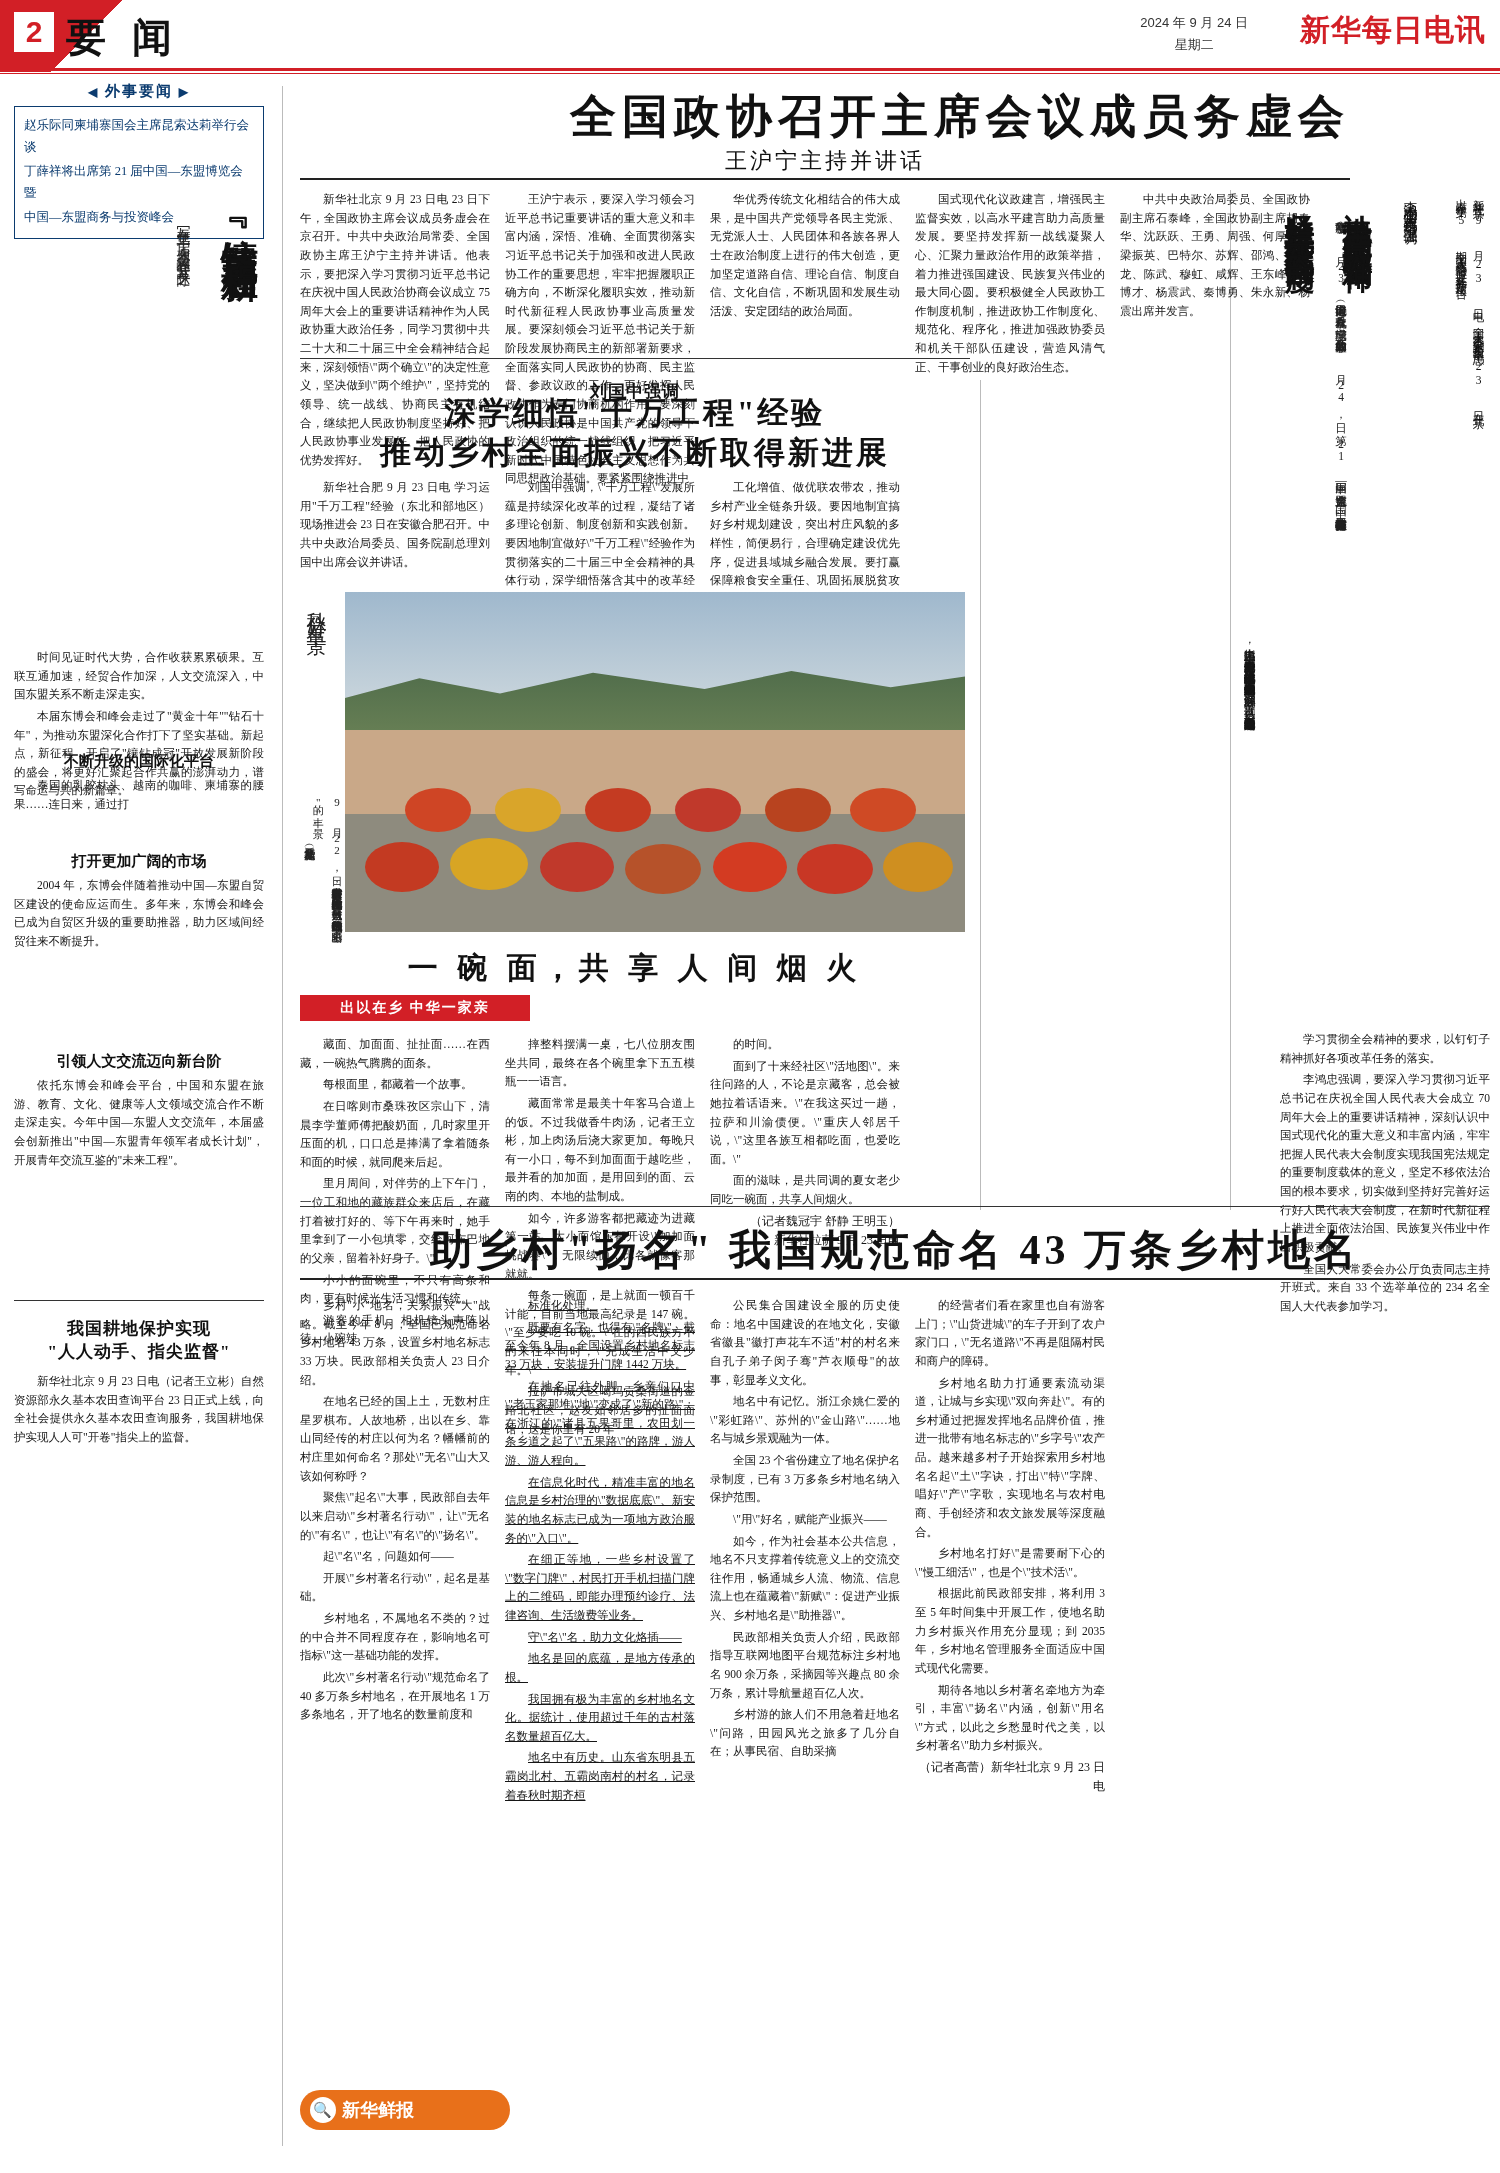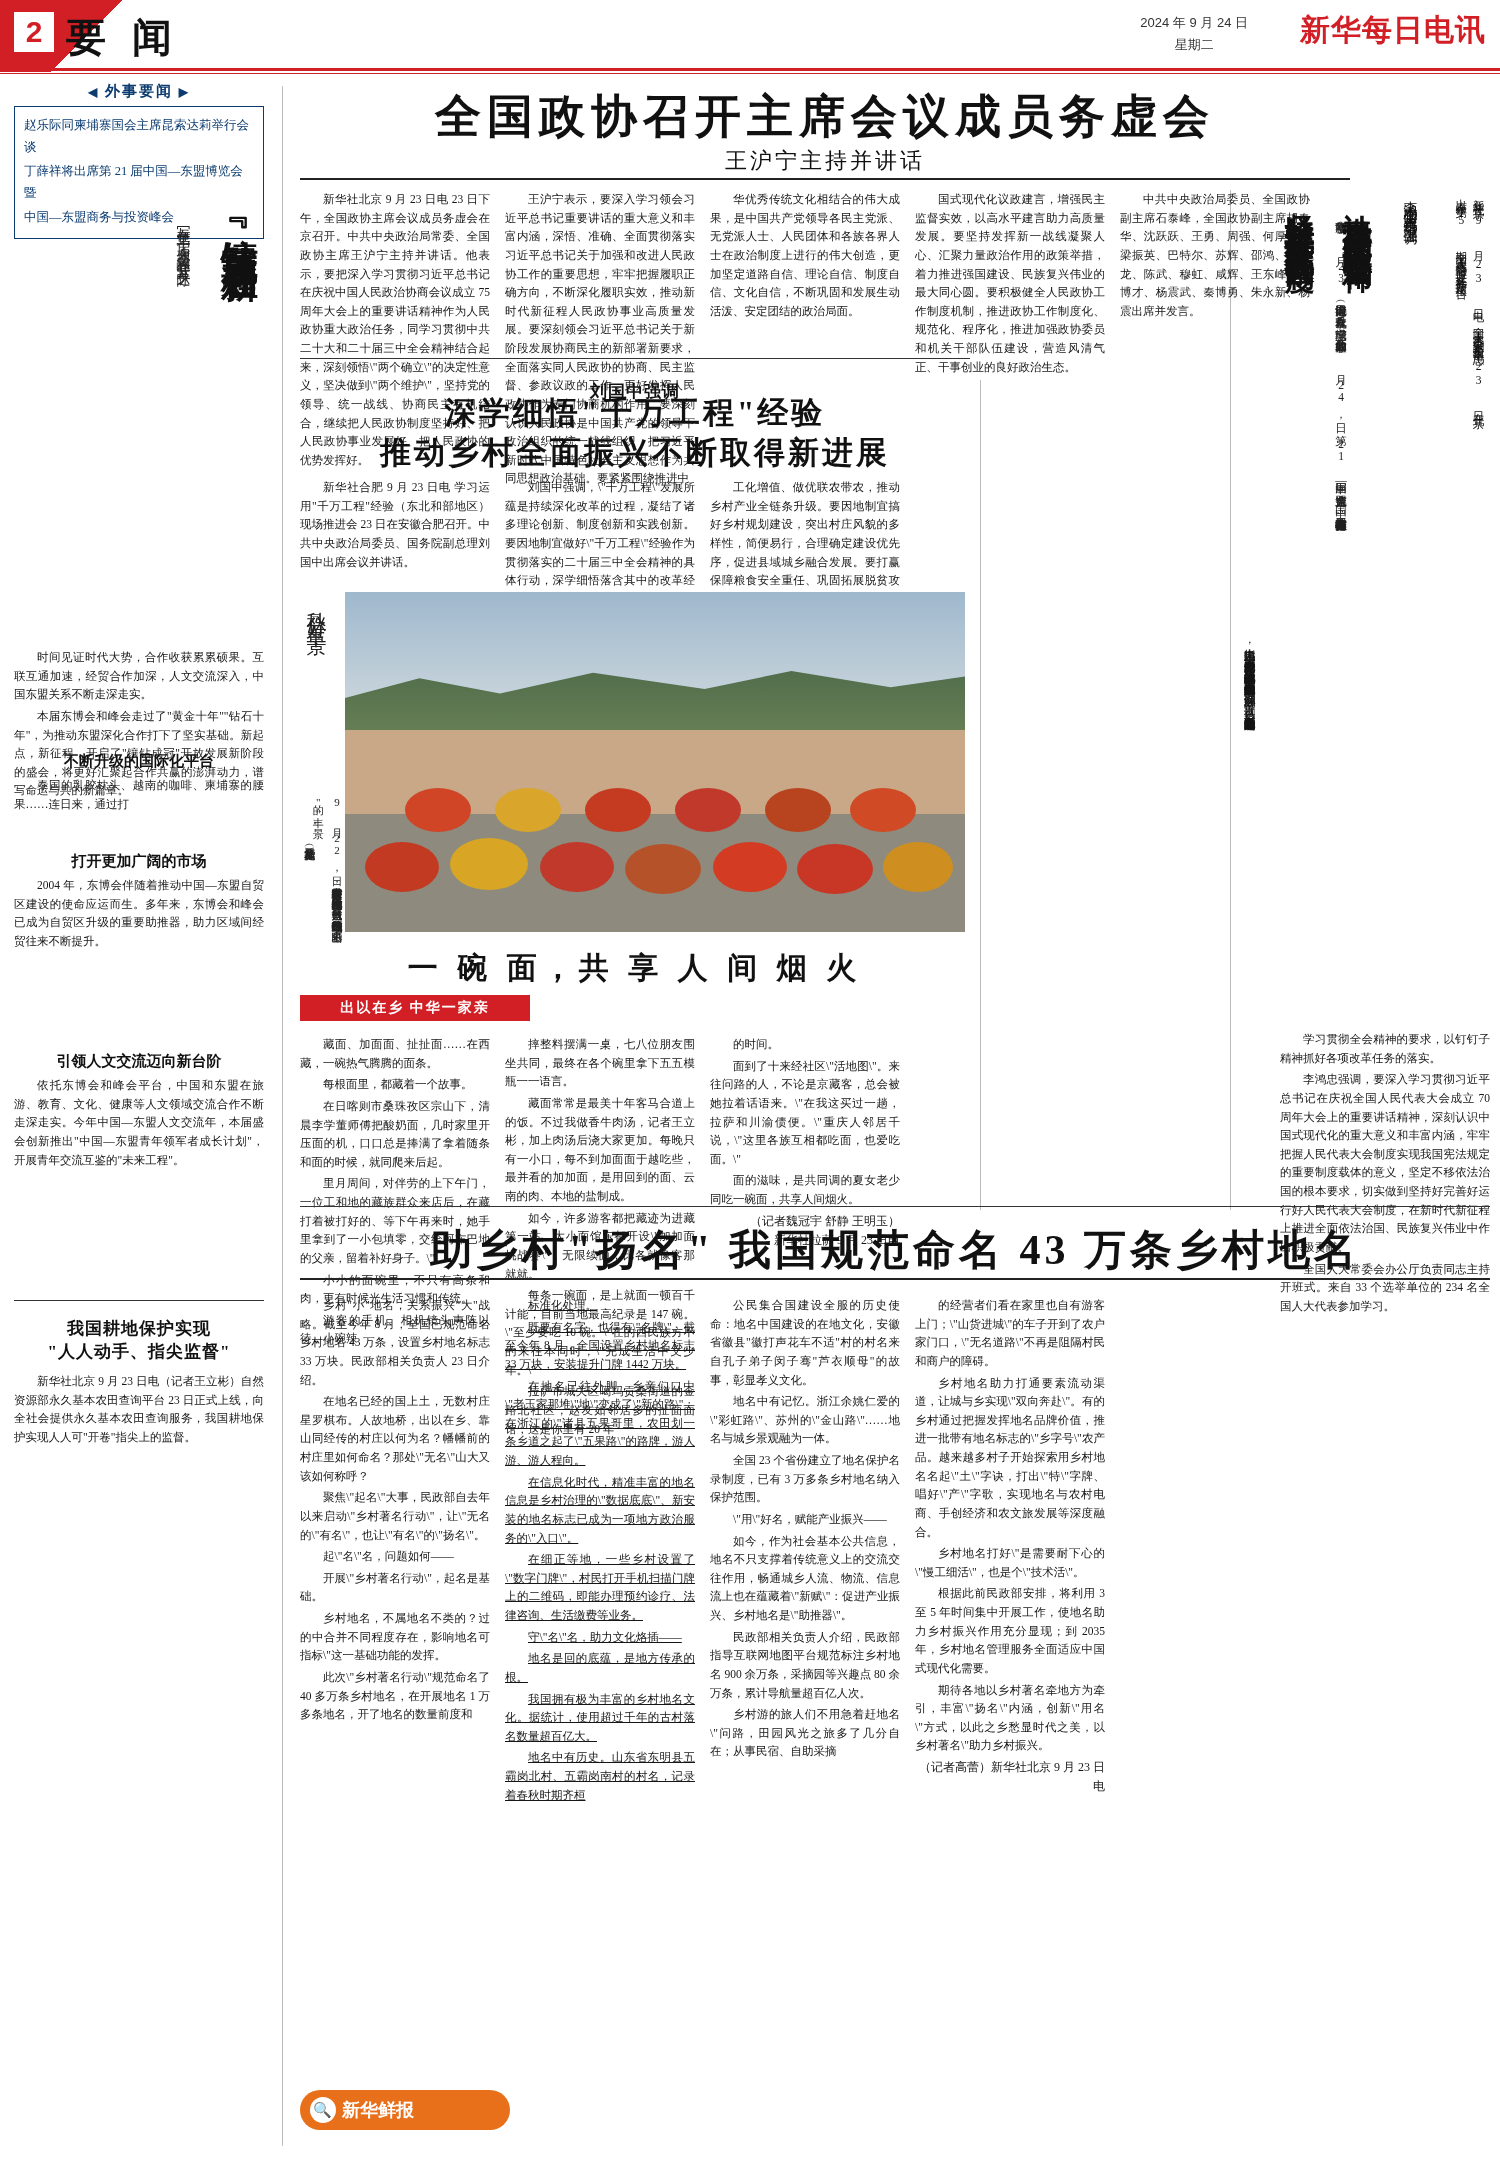--- a/index.html
+++ b/index.html
@@ -27,21 +27,21 @@
   .fb-title{height:24px;text-align:center;font-size:15px;font-weight:bold;letter-spacing:2px;color:#0b3b6f;}
   .fb-title .tri{color:#0b3b6f;font-size:12px;}
   .fb-inner{border:1px solid #0b3b6f;padding:8px 9px;font-size:12.5px;line-height:1.75;color:#0b3b6f;}
   .fb-inner div{margin-bottom:2px;}
   .vtitle-wrap{position:absolute;left:10px;top:205px;width:258px;height:430px;}
   .vtitle{position:absolute;right:8px;top:0;font-size:37px;font-weight:bold;letter-spacing:4px;line-height:1.12;}
   .vsub{position:absolute;right:74px;top:10px;font-size:14px;letter-spacing:3px;line-height:1.5;color:#222;}
   .byline-v{position:absolute;right:150px;top:6px;font-size:11.5px;line-height:1.6;color:#222;}
   .leftcol{position:absolute;left:14px;width:250px;}
   
-  .main-head{position:absolute;left:300px;top:86px;width:1050px;text-align:center;font-size:46px;font-weight:bold;letter-spacing:6px;color:#111;}
+  .main-head{position:absolute;left:300px;top:86px;width:1050px;text-align:right;font-size:46px;font-weight:bold;letter-spacing:6px;color:#111;}
   .main-sub{position:absolute;left:300px;top:146px;width:1050px;text-align:center;font-size:22px;letter-spacing:3px;color:#111;}
   .head-rule{position:absolute;left:300px;top:178px;width:1050px;height:2px;background:#222;}
   
   .h2-label{position:absolute;text-align:center;font-size:17px;font-weight:bold;letter-spacing:1px;margin-top:12px;}
   .h2-line{position:absolute;text-align:center;font-size:31px;font-weight:bold;letter-spacing:3px;}
   
   .photo-frame{position:absolute;left:345px;top:592px;width:620px;height:340px;overflow:hidden;border:0;}
   .cap-v{position:absolute;font-size:12px;line-height:1.7;color:#222;}
   .noodle-head{position:absolute;left:300px;top:948px;width:670px;text-align:center;font-size:30px;font-weight:bold;letter-spacing:6px;}
   .badge{position:absolute;left:300px;top:995px;width:230px;height:26px;background:#d21f26;color:#fff;font-size:14px;font-weight:bold;letter-spacing:2px;display:flex;align-items:center;justify-content:center;}

